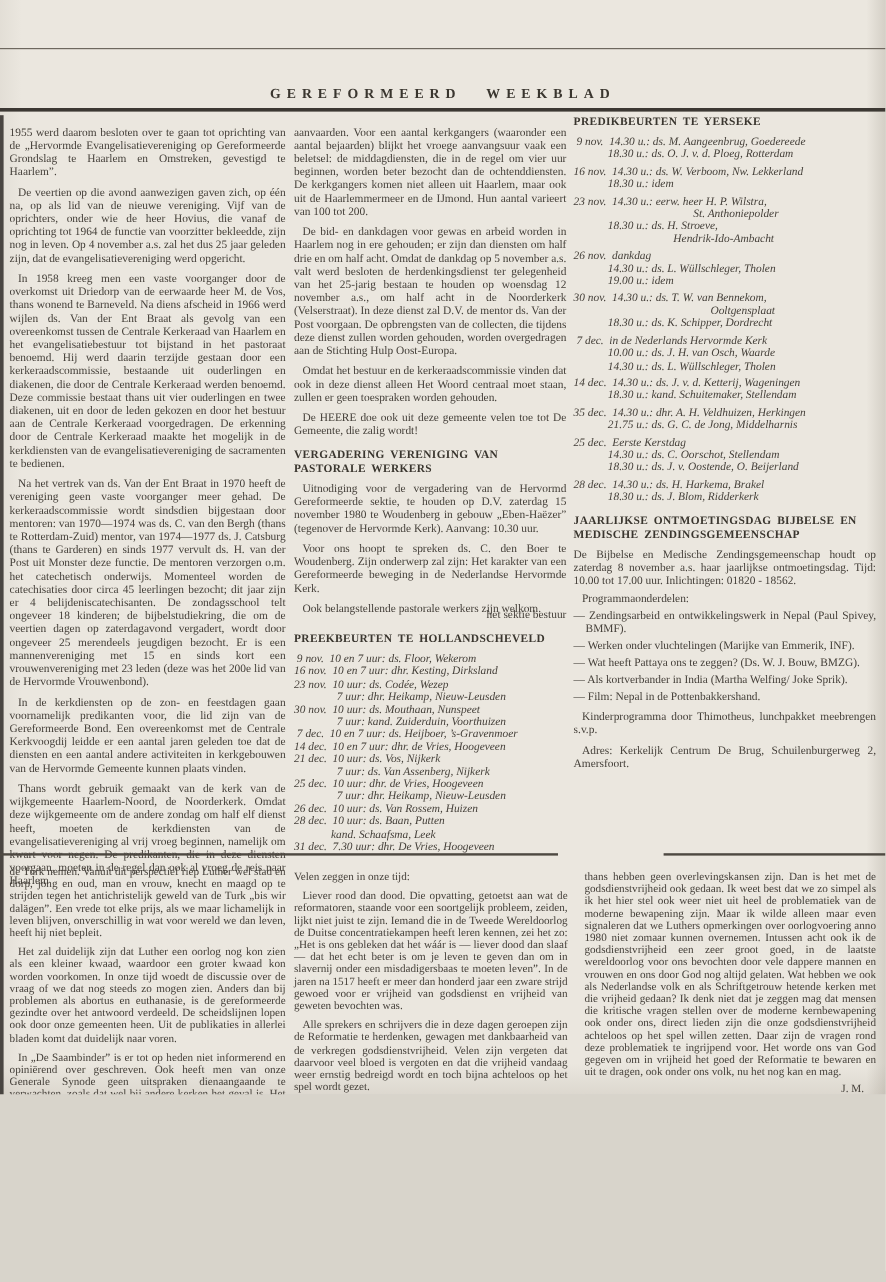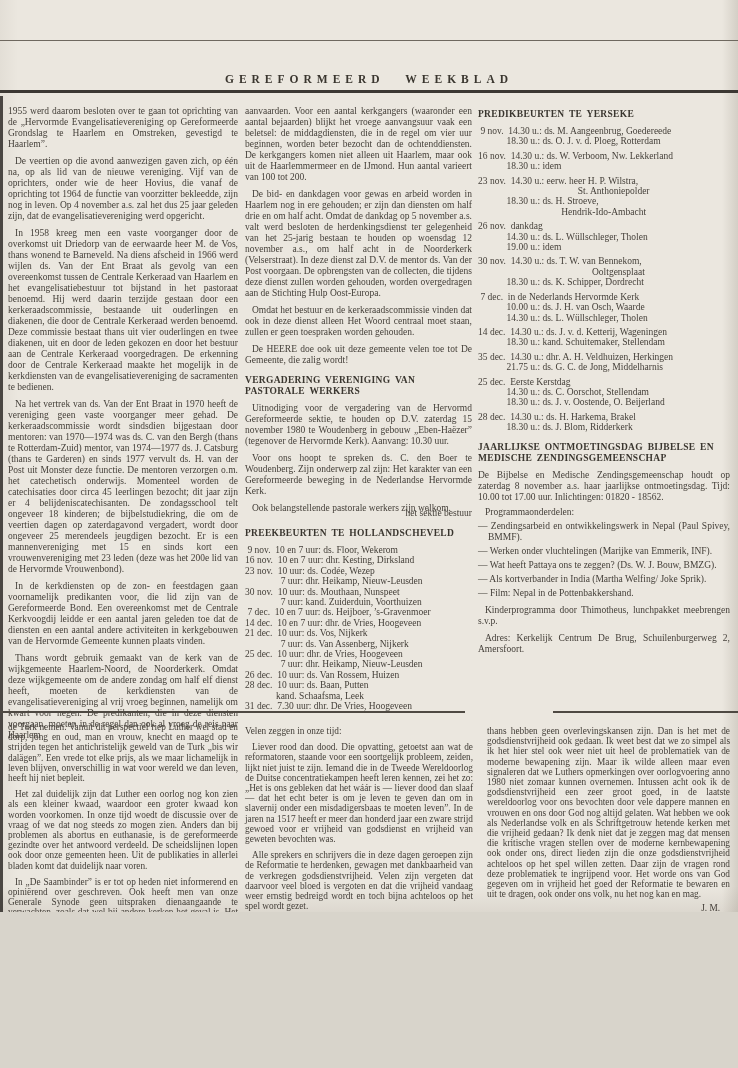--- a/index.html
+++ b/index.html
@@ -20,36 +20,36 @@
   }
   .head-rule{position:absolute;left:0;top:90px;width:738px;height:3px;background:#3c3833;}
   .edge-left{position:absolute;left:0;top:96px;width:3px;height:956px;background:#2f2c28;opacity:.85;}
   .mid-rule{position:absolute;top:711px;height:2px;background:#4e4942;}
   .mid-rule-l{left:0;width:465px;}
   .mid-rule-r{left:553px;width:185px;}
 
   .col{position:absolute;font-size:9.5px;line-height:11px;}
   .tcol1{left:8px;top:100px;width:230px;}
   .tcol2{left:245px;top:100px;width:227px;}
-  .tcol3{left:478px;top:108px;width:252px;}
+  .tcol3{left:478px;top:96px;width:252px;}
   .bottom-text{font-size:9.3px;line-height:10.2px;}
   .bcol1{left:8px;top:716px;width:230px;}
   .bcol2{left:245px;top:720px;width:228px;}
   .bcol3{left:487px;top:720px;width:243px;}
 
   .para{text-align:justify;text-indent:7px;margin:6px 0 4px 0;}
   .cont-first > .para:first-child{text-indent:0;}
   .ni{text-indent:0;}
   .heading{font-size:9.5px;font-weight:bold;letter-spacing:0.3px;word-spacing:2px;
     margin:9px 0 6px 0;color:#3a362f;text-align:left;}
   .heading:first-child{margin-top:1px;}
   .byline{text-align:right;margin-top:-10px;margin-bottom:2px;}
   .sched{margin-top:2px;}
   .sched-line{white-space:pre-wrap;min-height:10.4px;line-height:10.4px;
-    padding-left:34px;text-indent:-34px;}
+    padding-left:34px;text-indent:-34px;font-style:italic;}
   .sched-line:empty{min-height:4px;}
   .prog-label{margin:2px 0 3px 0;text-indent:7px;}
   .prog-item{text-align:justify;padding-left:10px;text-indent:-10px;margin:0 0 3px 0;}
   .signature{text-align:right;margin-top:3px;padding-right:10px;}
   .star{position:absolute;left:561px;top:959px;font-size:23px;color:#57534a;
     transform:rotate(-4deg);}
   .page-number{position:absolute;left:8px;top:1028px;font-size:11px;font-weight:bold;color:#393530;}
 </style>
 </head>
 <body>

